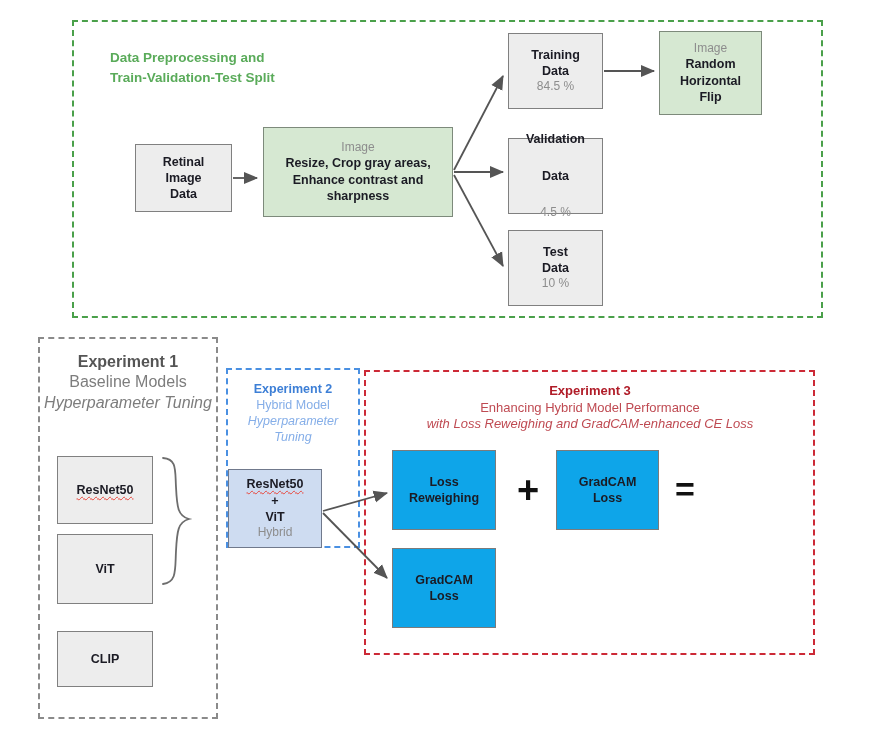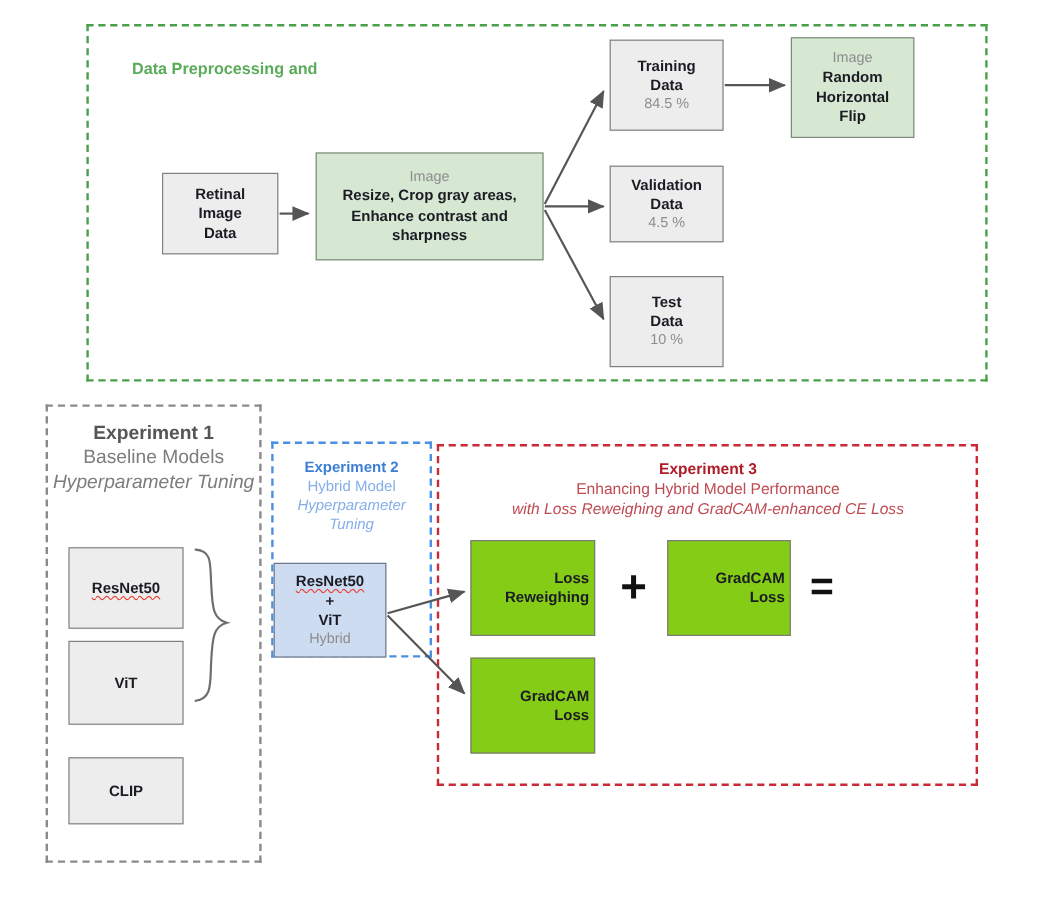--- a/index.html
+++ b/index.html
@@ -66,21 +66,21 @@
   }
   .node .sub {
     color: #8d8d8d;
     font-weight: normal;
     font-size: 12px;
   }
   .node .main { font-weight: bold; }
   .node-gray   { background: #ededed; }
   .node-green  { background: #d6e8d2; border-color: #7d8a7b; }
   .node-blue   { background: #cedcf1; border-color: #70798c; }
-  .node-pink   { background: #84cc16; border-color: #7b7b7b; align-items: flex-end; }
+  .node-pink   { background: #0ea5e9; border-color: #7b7b7b; }
   .node-yellow { background: #fbeac4; border-color: #8a8a7a; }
 
   .spell {
     text-decoration: underline;
     text-decoration-color: #e8443a;
     text-decoration-style: wavy;
     text-decoration-thickness: 1px;
     text-underline-offset: 2px;
   }
 
@@ -109,20 +109,21 @@
   <div class="group group-green" style="left:72px; top:20px; width:751px; height:298px;"></div>
 
   <div class="group group-gray" style="left:38px; top:337px; width:180px; height:382px;"></div>
 
   <div class="group group-blue" style="left:226px; top:368px; width:134px; height:180px;"></div>
 
   <div class="group group-red" style="left:364px; top:370px; width:451px; height:285px;"></div>
 
   <div class="grp-title title-green" style="left:110px; top:48px; width:300px;">
     <span class="t1">Data Preprocessing and</span>
+    <span class="t1">Train-Validation-Test Split</span>
   </div>
 
   <div class="grp-title title-gray" style="left:42px; top:352px; width:172px;">
     <span class="t1">Experiment 1</span>
     <span class="t2">Baseline Models</span>
     <span class="t3">Hyperparameter Tuning</span>
   </div>
 
   <div class="grp-title title-blue" style="left:228px; top:381px; width:130px;">
     <span class="t1">Experiment 2</span>
@@ -148,21 +149,21 @@
     <span class="main">Enhance contrast and</span>
     <span class="main">sharpness</span>
   </div>
 
   <div class="node node-gray" style="left:508px; top:33px; width:95px; height:76px;">
     <span class="main">Training</span>
     <span class="main">Data</span>
     <span class="sub">84.5 %</span>
   </div>
 
-  <div class="node node-gray" style="left:508px; top:138px; width:95px; height:64px;">
+  <div class="node node-gray" style="left:508px; top:138px; width:95px; height:76px;gap:21px;">
     <span class="main">Validation</span>
     <span class="main">Data</span>
     <span class="sub">4.5 %</span>
   </div>
 
   <div class="node node-gray" style="left:508px; top:230px; width:95px; height:76px;">
     <span class="main">Test</span>
     <span class="main">Data</span>
     <span class="sub">10 %</span>
   </div>

